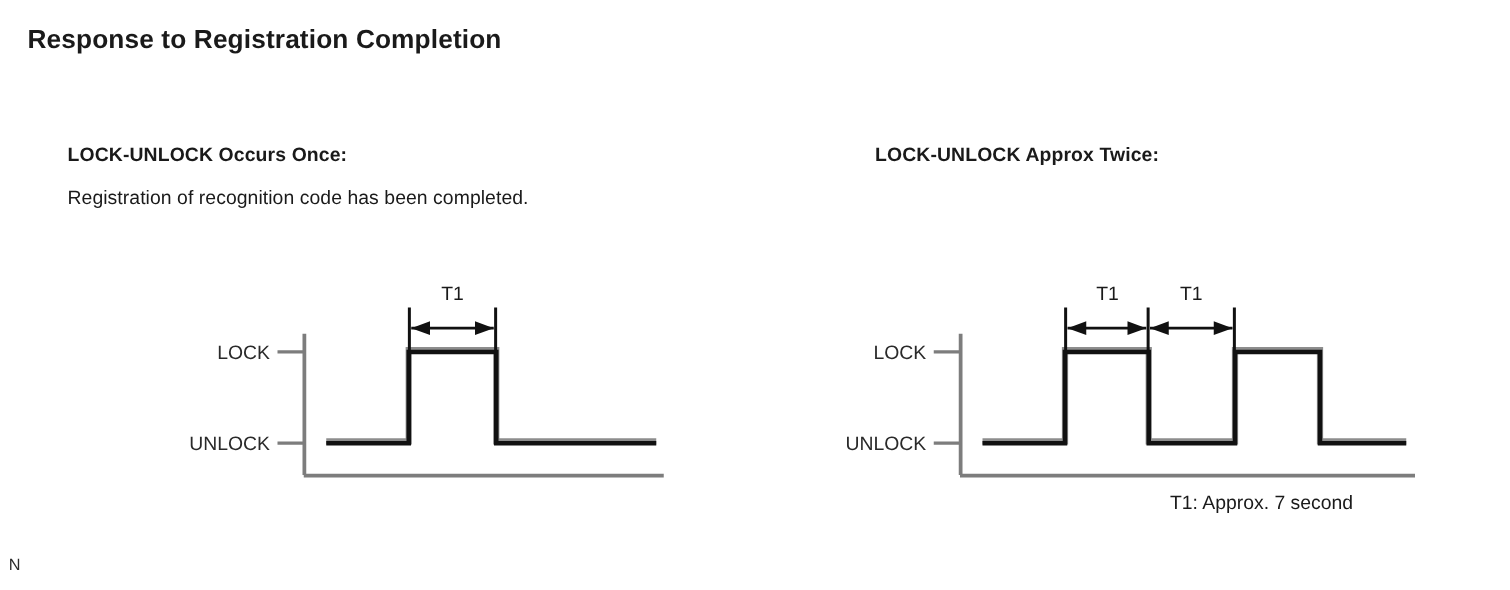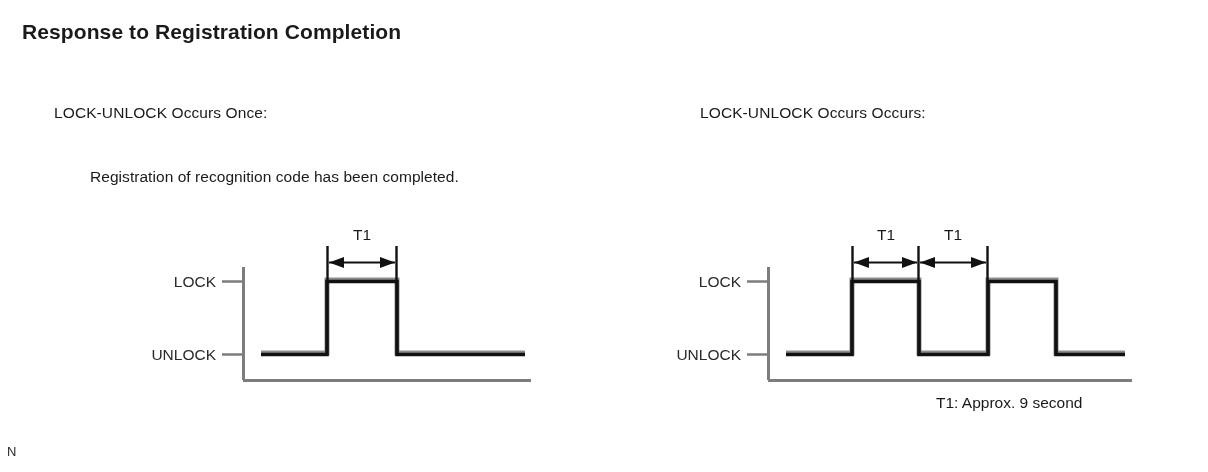--- a/index.html
+++ b/index.html
@@ -23,36 +23,37 @@
     left: 22px;
     top: 20px;
     font-size: 21px;
     font-weight: bold;
     letter-spacing: 0.1px;
     white-space: nowrap;
   }
 
   .panel-heading {
     font-size: 15.5px;
-    font-weight: normal;
+    font-weight: bold;
     letter-spacing: 0.1px;
     white-space: nowrap;
+    margin-top: 12px;
   }
   .panel-caption {
     font-size: 15.5px;
     font-weight: normal;
     letter-spacing: 0.05px;
     white-space: nowrap;
   }
 
   #panel-left  { left: 0;   top: 0; width: 604px; height: 472px; }
   #panel-right { left: 604px; top: 0; width: 604px; height: 472px; }
 
   .panel-heading.left-h  { left: 54px; top: 104px; }
-  .panel-caption.left-c  { left: 54px; top: 168px; margin-left: 36px; }
+  .panel-caption.left-c  { left: 54px; top: 150px; }
   .panel-heading.right-h { left: 96px; top: 104px; }
   .panel-caption.right-c { left: 96px; top: 163px; }
 
   .wave-svg { display: block; }
   #wave-left  { left: 0px;   top: 210px; }
   #wave-right { left: 604px; top: 210px; }
 
   #t1-note {
     left: 936px;
     top: 394px;
@@ -112,21 +113,21 @@
   <line x1="329" y1="52.5" x2="395" y2="52.5" stroke="#111111" stroke-width="2.2"></line>
 
   <polygon points="329,52.5 344,47 344,58" fill="#111111"></polygon>
   <polygon points="395,52.5 380,47 380,58" fill="#111111"></polygon>
 
   <text class="dim-label" x="362" y="30" text-anchor="middle">T1</text>
 </svg>
 
 <div class="abs" id="panel-right">
 
-  <div class="abs panel-heading right-h" style="left:96px;">LOCK-UNLOCK Occurs Occurs:</div>
+  <div class="abs panel-heading right-h" style="left:96px;">LOCK-UNLOCK Approx Twice:</div>
 
 </div>
 
 <svg class="abs wave-svg" id="wave-right" width="604" height="200" viewBox="0 0 604 200">
 
   <line x1="164.5" y1="57" x2="164.5" y2="170" stroke="#7d7d7d" stroke-width="3"></line>
 
   <line x1="164" y1="170.5" x2="528" y2="170.5" stroke="#7d7d7d" stroke-width="3"></line>
 
   <line x1="143" y1="71.5" x2="164" y2="71.5" stroke="#7d7d7d" stroke-width="2.5"></line>
@@ -146,15 +147,15 @@
   <polygon points="313,52.5 298,47 298,58" fill="#111111"></polygon>
   <text class="dim-label" x="282" y="30" text-anchor="middle">T1</text>
 
   <line x1="383.5" y1="36" x2="383.5" y2="70" stroke="#111111" stroke-width="2.4"></line>
   <line x1="316" y1="52.5" x2="382" y2="52.5" stroke="#111111" stroke-width="2.2"></line>
   <polygon points="316,52.5 331,47 331,58" fill="#111111"></polygon>
   <polygon points="382,52.5 367,47 367,58" fill="#111111"></polygon>
   <text class="dim-label" x="349" y="30" text-anchor="middle">T1</text>
 </svg>
 
-<div class="abs" id="t1-note">T1: Approx. 9 second</div>
+<div class="abs" id="t1-note">T1: Approx. 7 second</div>
 
 <div class="abs" id="corner-mark">N</div>
 
 </body></html>

